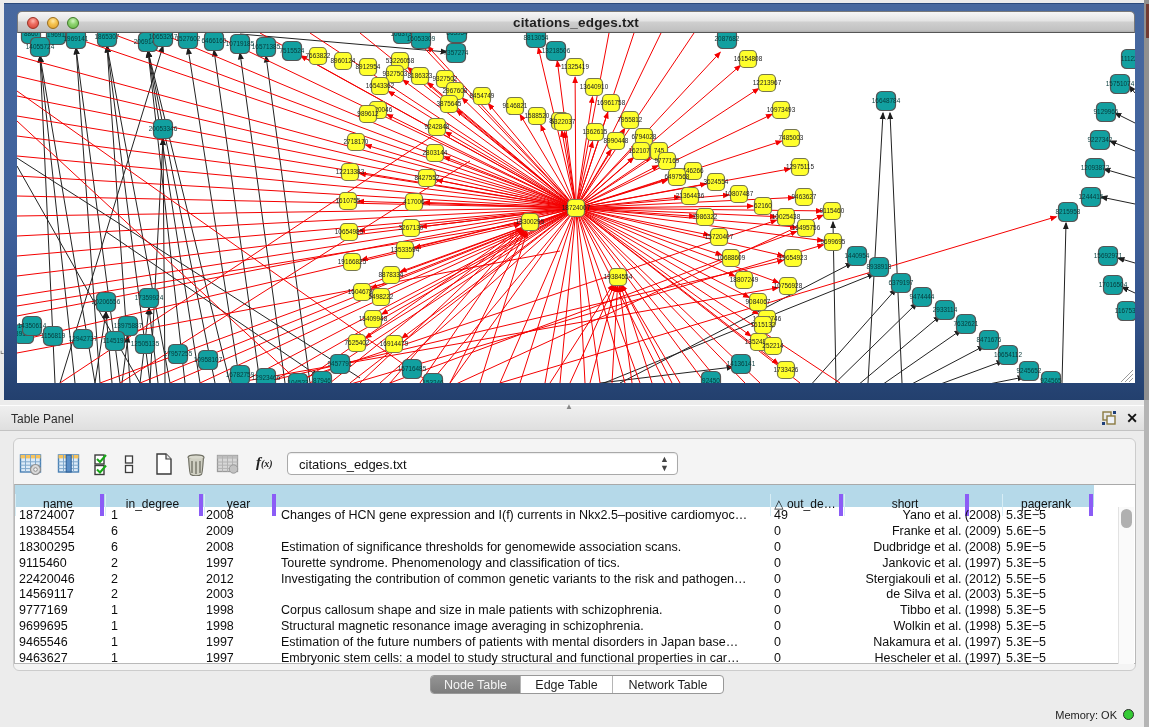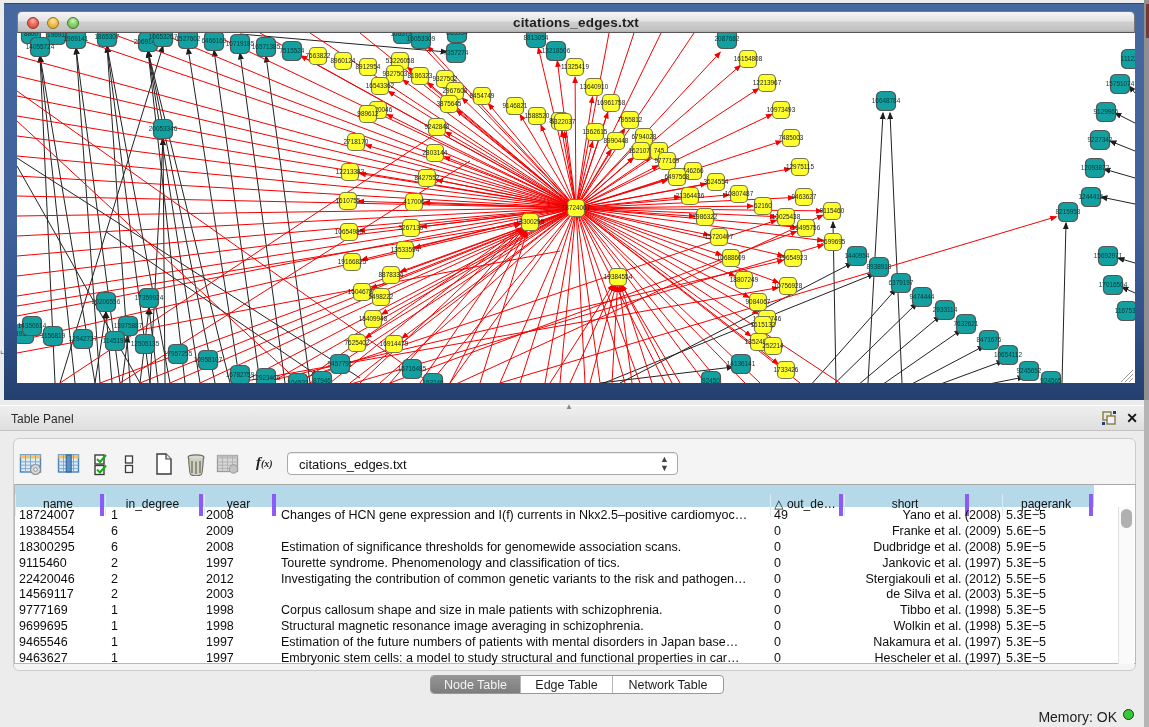--- a/index.html
+++ b/index.html
@@ -50,21 +50,21 @@
 #vsb{position:absolute;right:1px;top:22px;width:16px;height:157px;background:#fafafa;border-left:1px solid #e2e2e2}
 #vsb .th{position:absolute;left:2px;top:2px;width:11px;height:19px;background:#b0b0b0;border-radius:6px}
 
 #tabs{position:absolute;left:430px;top:675px;width:294px;height:19px;background:#fff;
  border:1px solid #989898;border-radius:4px;font-size:12.5px;color:#1d1d1d;display:flex}
 #tabs .seg{flex:0 0 auto;text-align:center;line-height:18px;height:100%}
 #tabs .sel{background:linear-gradient(180deg,#949494,#7d7d7d);color:#f4f4f4;border-radius:3px 0 0 3px}
 #tabs .sep{width:1px;background:#b5b5b5;height:100%}
 
 #status{position:absolute;left:0;top:700px;width:1144px;height:27px}
-#status .mem{position:absolute;right:27px;top:9px;font-size:14px;color:#1d1d1d}
+#status .mem{position:absolute;right:27px;top:9px;font-size:11px;color:#1d1d1d}
 #status .dot{position:absolute;right:10px;top:9px;width:11px;height:11px;border-radius:50%;
  background:#35cb35;border:1.5px solid #2d2d2d}
 
 #flt{position:absolute;right:33px;top:411px;width:14px;height:14px}
 #cls{position:absolute;right:11px;top:410px;font-size:14px;font-weight:bold;color:#111}
 </style></head>
 <body>
 <div id="page">
  <div id="frame">
   <div id="win">

